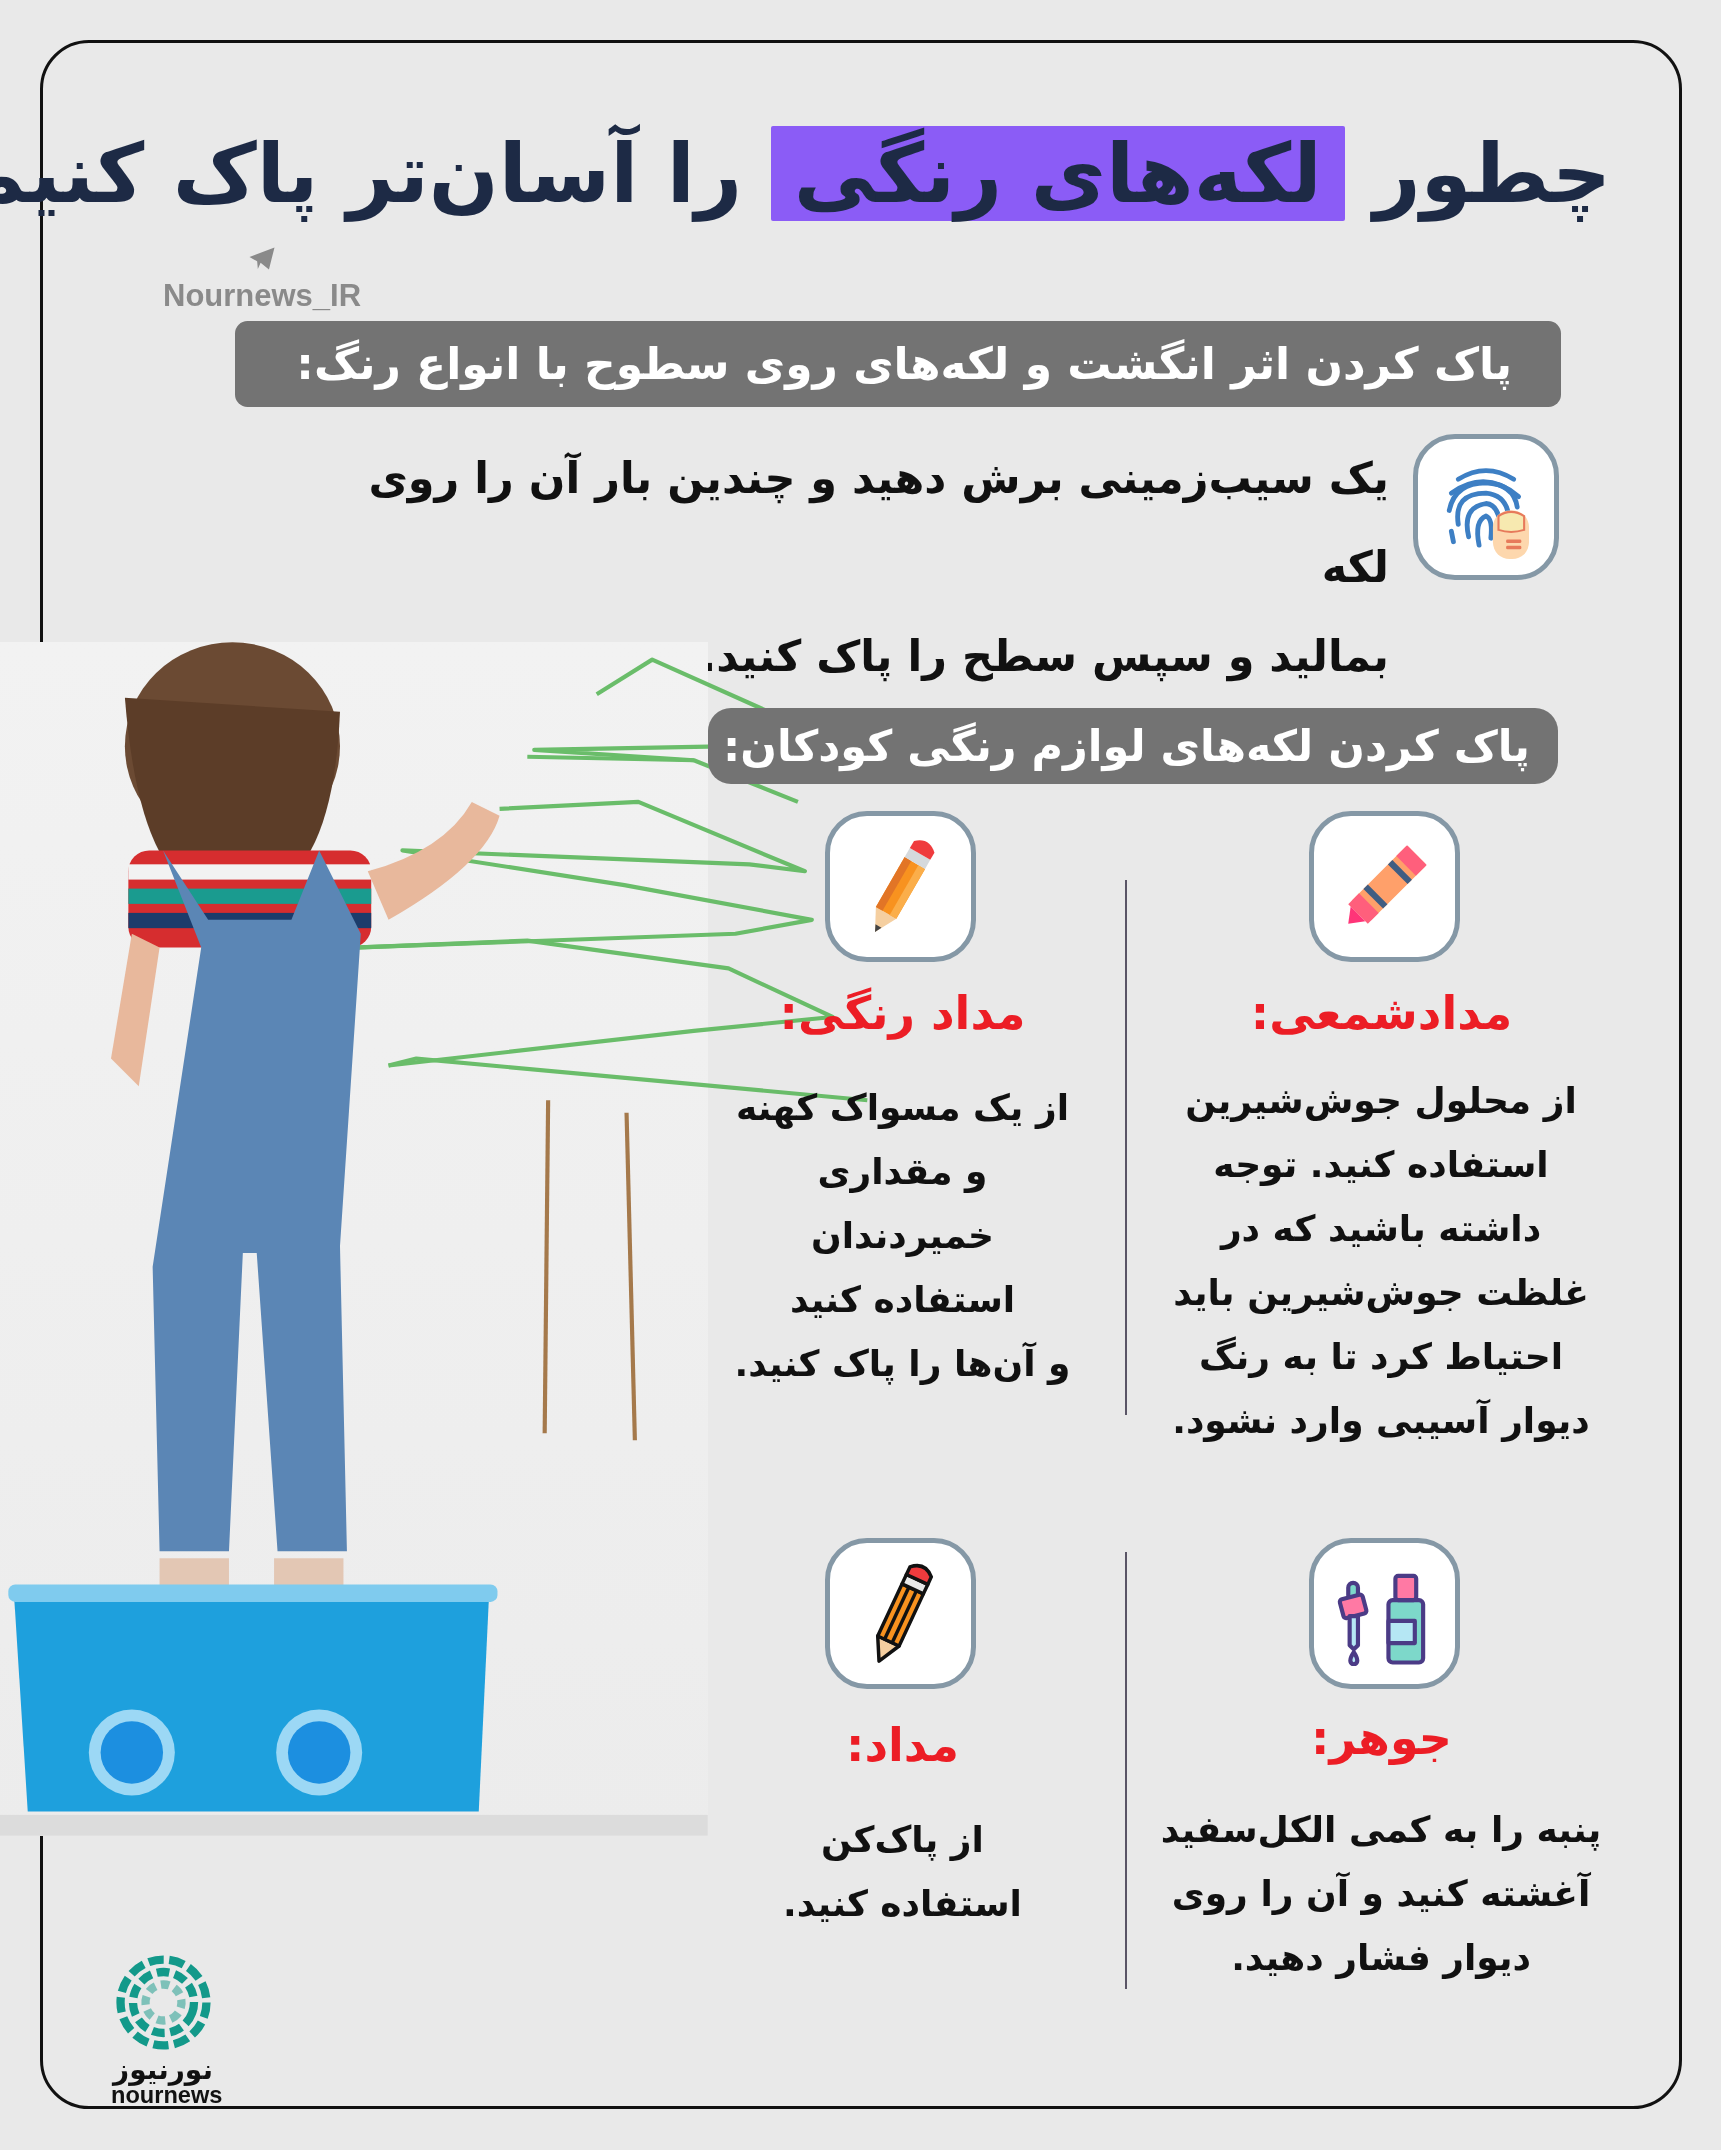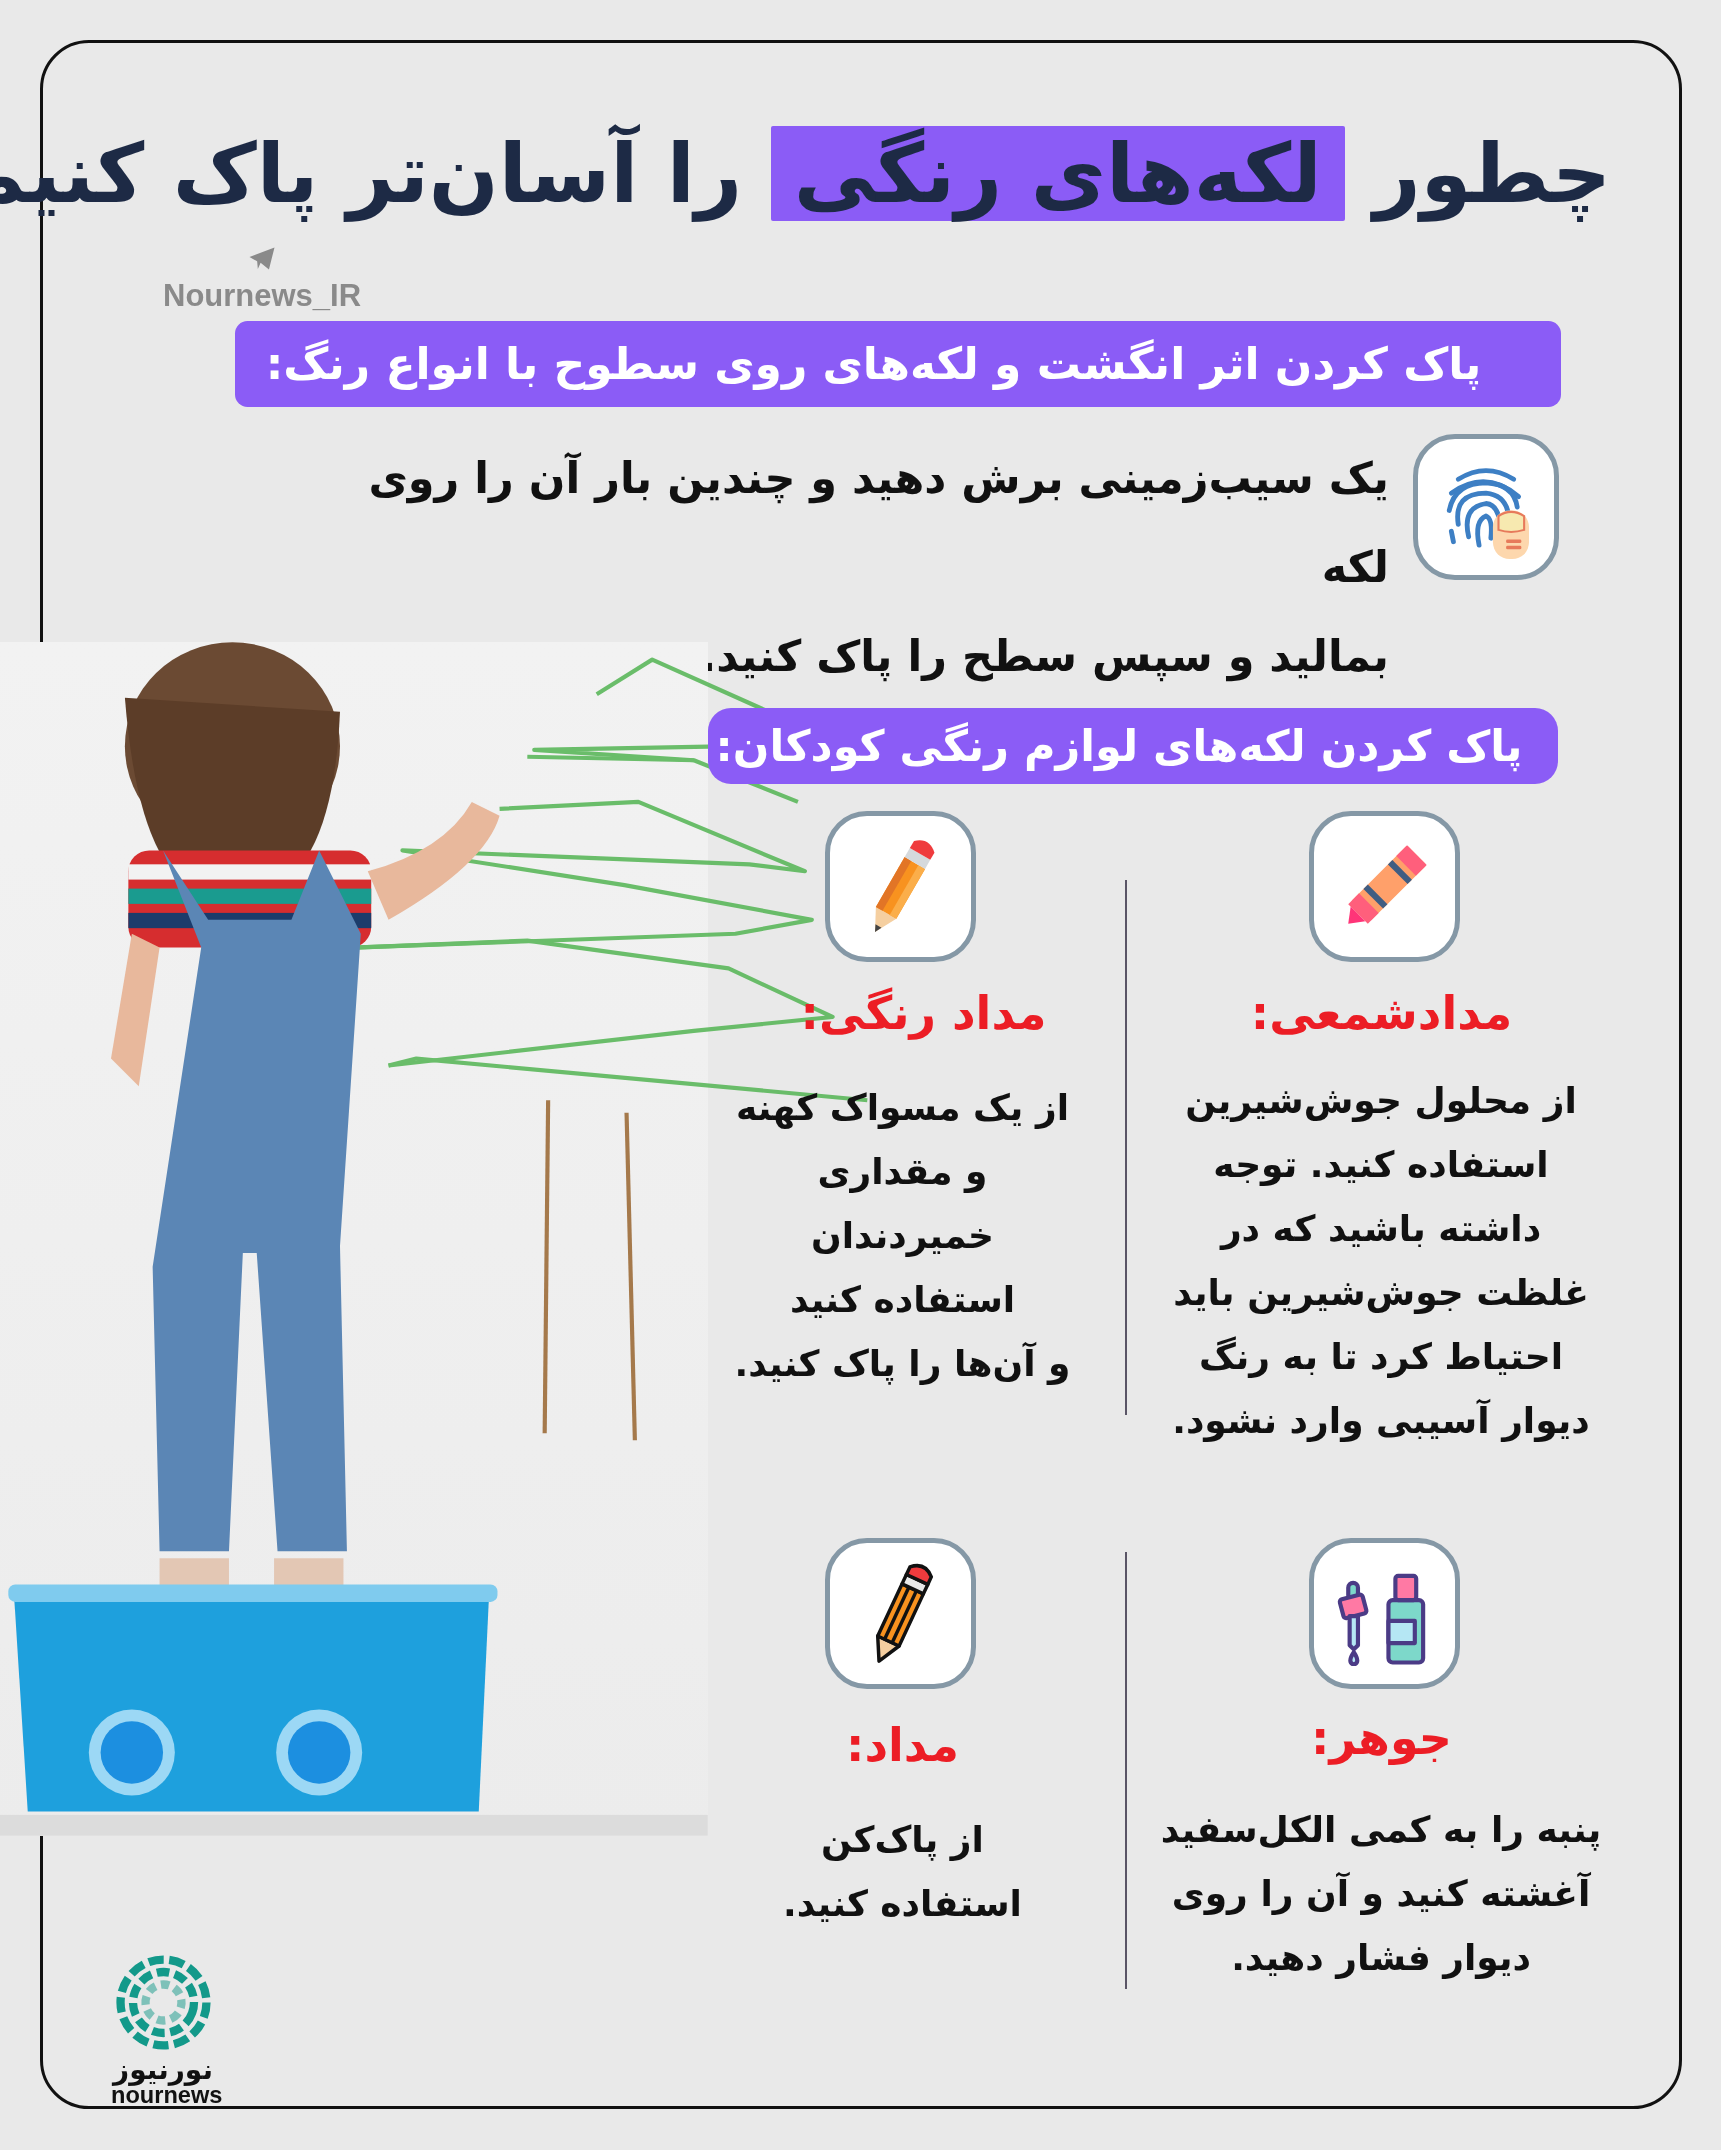--- a/index.html
+++ b/index.html
@@ -16,22 +16,22 @@
       direction: rtl; text-align: right;
       font-family: "DejaVu Sans", sans-serif; font-weight: bold; font-size: 82px; line-height: 139px;
       color: #1d2a45; white-space: nowrap;
     }
     .title .hl { background: #8b5cf6; border-radius: 2px; padding: 0 23px; }
     .handle {
       position: absolute; left: 163px; top: 246px; font-family: "Liberation Sans", sans-serif;
       font-weight: bold; font-size: 31px; color: #8a8a8a; display: flex; align-items: center; gap: 7px; flex-direction: column;
     }
     .banner {
-      position: absolute; background: #8b5cf6; color: #fff; border-radius: 12.5px;
-      direction: rtl; text-align: center; font-weight: bold; white-space: nowrap;
+      position: absolute; background: #737373; color: #fff; border-radius: 12.5px;
+      direction: rtl; text-align: right; font-weight: bold; white-space: nowrap;
       box-sizing: border-box;
     }
     .banner1 { left: 235px; top: 321px; width: 1326px; height: 86px; font-size: 44px; line-height: 86px; padding-right: 49px; }
     .banner2 { left: 708px; top: 708px; width: 850px; height: 76px; font-size: 43px; line-height: 76px; padding-right: 28px; border-radius: 23px; }
     .iconbox {
       position: absolute; width: 146px; height: 146px; background: #fff;
       border: 5.6px solid #8598a6; border-radius: 42px; box-sizing: border-box;
       display: flex; align-items: center; justify-content: center;
     }
     .intro-text {
@@ -164,21 +164,21 @@
       <polygon points="58,118 92,118 75,150" fill="#f5cfa0"></polygon>
       <polygon points="70,140 80,140 75,150" fill="#444"></polygon>
       <rect x="58" y="35" width="34" height="83" fill="#f8921f"></rect>
       <rect x="58" y="35" width="11" height="83" fill="#e27526"></rect>
       <rect x="81" y="35" width="11" height="83" fill="#fbae4a"></rect>
       <rect x="58" y="20" width="34" height="15" fill="#d5d9dc"></rect>
       <path d="M58 20 L58 8 Q75 -8 92 8 L92 20 Z" fill="#ef3b3d"></path>
     </g>
   </svg>
 </div>
-<div class="item-title" style="left:736px; top:986px; width:375px;">مداد رنگی:</div>
+<div class="item-title" style="left:715px; top:986px; width:375px;">مداد رنگی:</div>
 <div class="item-text" style="left:701px; top:1076px; width:403px;">
   <div>از یک مسواک کهنه</div>
   <div>و مقداری</div>
   <div>خمیردندان</div>
   <div>استفاده کنید</div>
   <div>و آن‌ها را پاک کنید.</div>
 </div>
 
 <div class="iconbox" style="left:1309px; top:1538px; width:151px; height:151px;">
   <svg width="104" height="104" viewBox="0 0 150 150">

